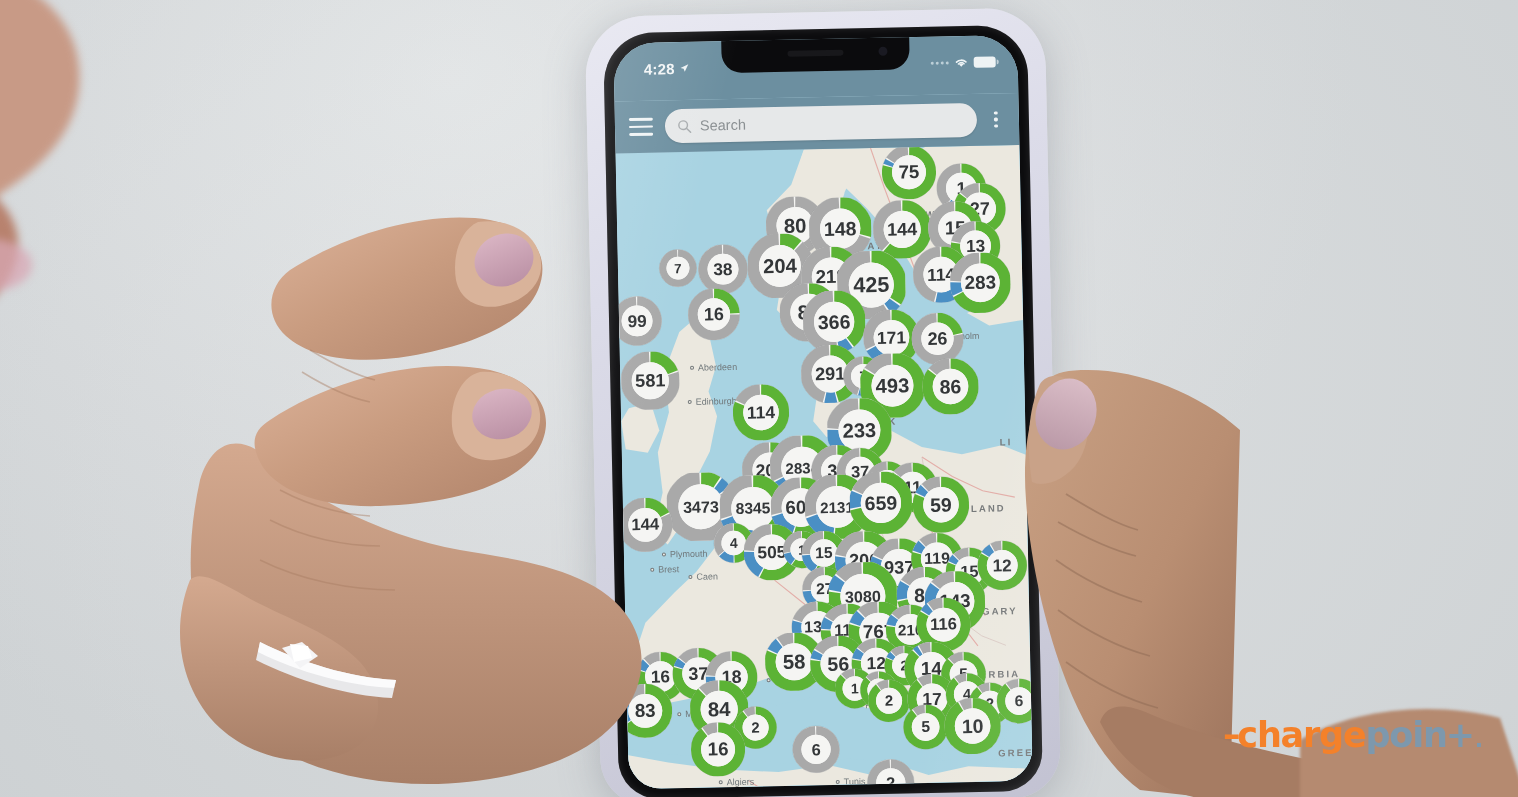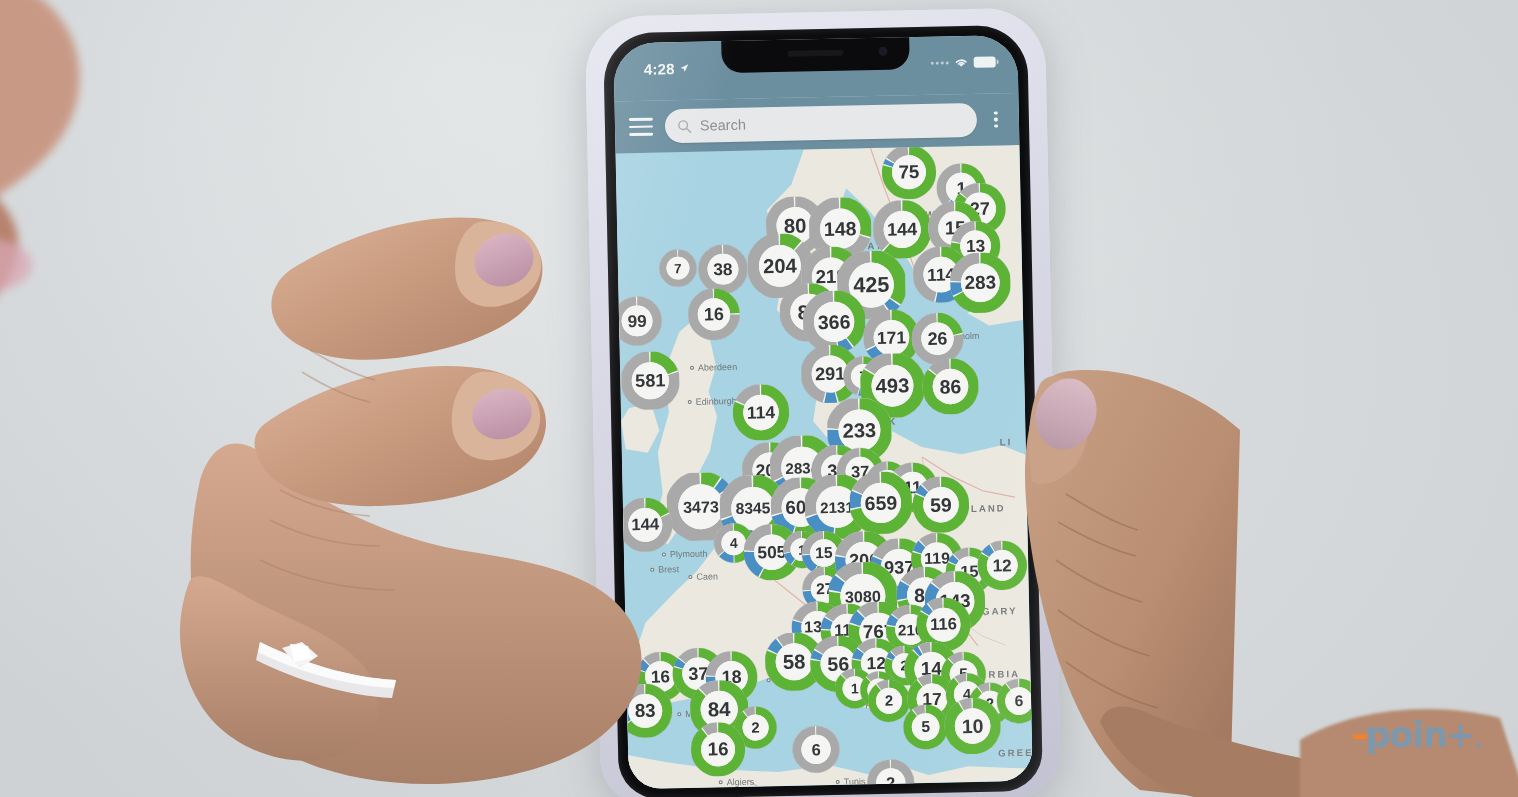--- a/index.html
+++ b/index.html
@@ -1284,16 +1284,17 @@
   <path d="M 100,352 C 120,392 160,424 210,430 L 320,430 L 320,392
            C 270,382 200,366 150,344 C 124,332 106,334 100,352 Z" fill="#a67c63"></path>
 </svg>
 
 <svg class="hand blur-md" style="left:1300px;top:700px;" width="230" height="110">
   <path d="M 0,40 C 50,10 130,0 200,18 L 230,110 L 0,110 Z" fill="#b58a70"></path>
 </svg>
 
 <div class="logo">
   <span class="dash">–</span>
+  <span class="charge">charge</span>
   <span class="poin">poin</span>
   <span class="plus">+</span>
   <span class="dot">.</span>
 </div>
 
 </body></html>

